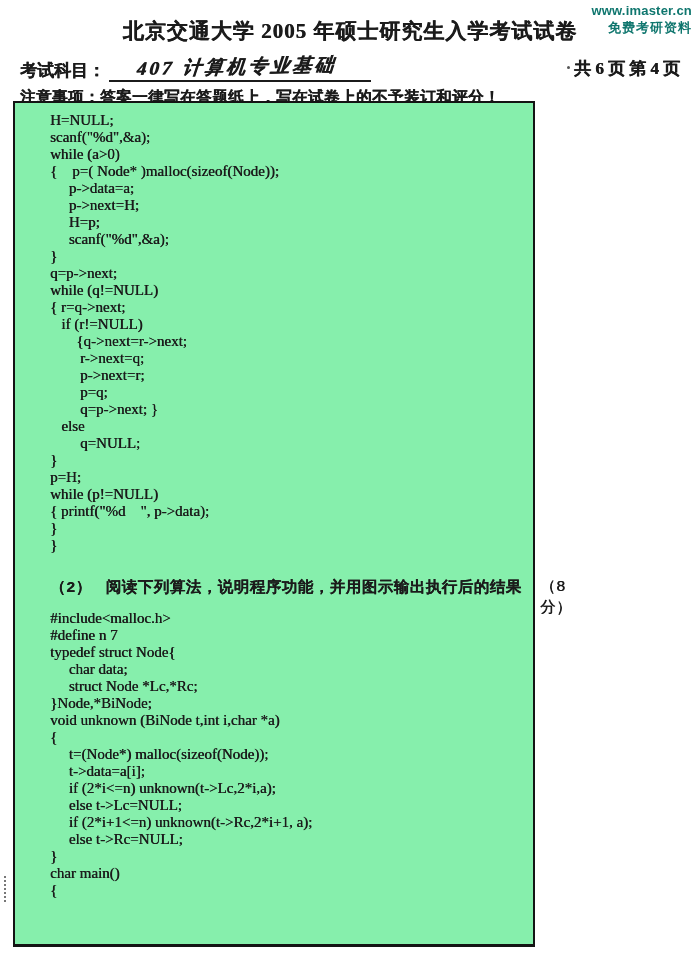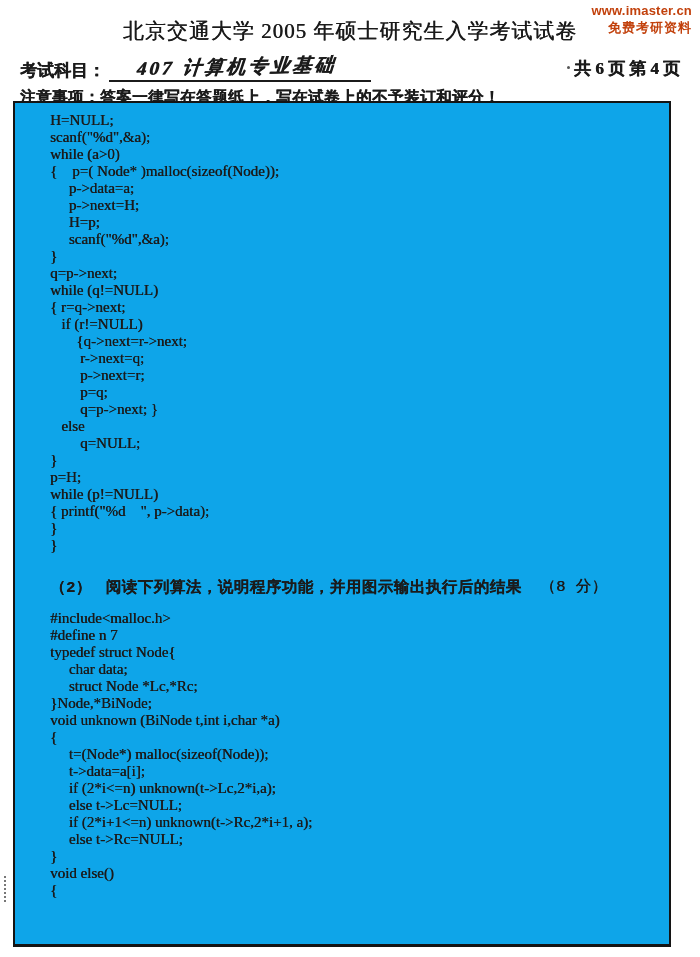--- a/index.html
+++ b/index.html
@@ -12,31 +12,31 @@
     color:#1b1b1b;
     overflow:hidden;
     margin:0 auto;
   }
   
   .watermark {
     position:absolute; top:3px; right:8px;
     text-align:right;
     font-family:"Liberation Sans", sans-serif;
     font-weight:bold;
-    color:#c2410c;
+    color:#0f766e;
     line-height:15px;
   }
   .watermark .url { font-size:13px; letter-spacing:0.2px; }
   .watermark .tagline { font-size:13px; margin-top:2px; letter-spacing:1px; }
 
   .title {
     margin-top:17px;
     text-align:center;
     font-size:21px;
-    font-weight:normal;
+    font-weight:bold;
     letter-spacing:1px;
     text-shadow:0.5px 0 0 currentColor;
   }
 
   .subject-row {
     position:relative;
     margin:9px 14px 0 20px;
     height:30px;
     font-size:17px;
     font-weight:bold;
@@ -75,24 +75,24 @@
     margin:3px 14px 0 20px;
     font-size:15.5px;
     font-weight:bold;
     text-shadow:0.4px 0 0 currentColor;
     letter-spacing:0.5px;
   }
 
   .content-box {
     position:absolute;
     left:13px; top:101px;
-    width:658px; height:846px;
+    width:522px; height:846px;
     border:2px solid #141414;
     border-bottom-width:3px;
-    background:#0ea5e9;
+    background:#86efac;
     padding:9px 0 0 35px;
   }
   .code-line {
     white-space:pre;
     font-size:15px;
     line-height:17px;
     text-shadow:0.4px 0 0 currentColor;
   }
   .question-row {
     position:relative;
@@ -188,21 +188,21 @@
         <div class="code-line">}Node,*BiNode;</div>
         <div class="code-line">void unknown (BiNode t,int i,char *a)</div>
         <div class="code-line">{</div>
         <div class="code-line">     t=(Node*) malloc(sizeof(Node));</div>
         <div class="code-line">     t-&gt;data=a[i];</div>
         <div class="code-line">     if (2*i&lt;=n) unknown(t-&gt;Lc,2*i,a);</div>
         <div class="code-line">     else t-&gt;Lc=NULL;</div>
         <div class="code-line">     if (2*i+1&lt;=n) unknown(t-&gt;Rc,2*i+1, a);</div>
         <div class="code-line">     else t-&gt;Rc=NULL;</div>
         <div class="code-line">}</div>
-        <div class="code-line">void else()</div>
+        <div class="code-line">char main()</div>
         <div class="code-line">{</div>
       </div>
 
   </div>
 
   <div class="artifact-dot"></div>
   <div class="artifact-margin"></div>
 
 </div>
 

